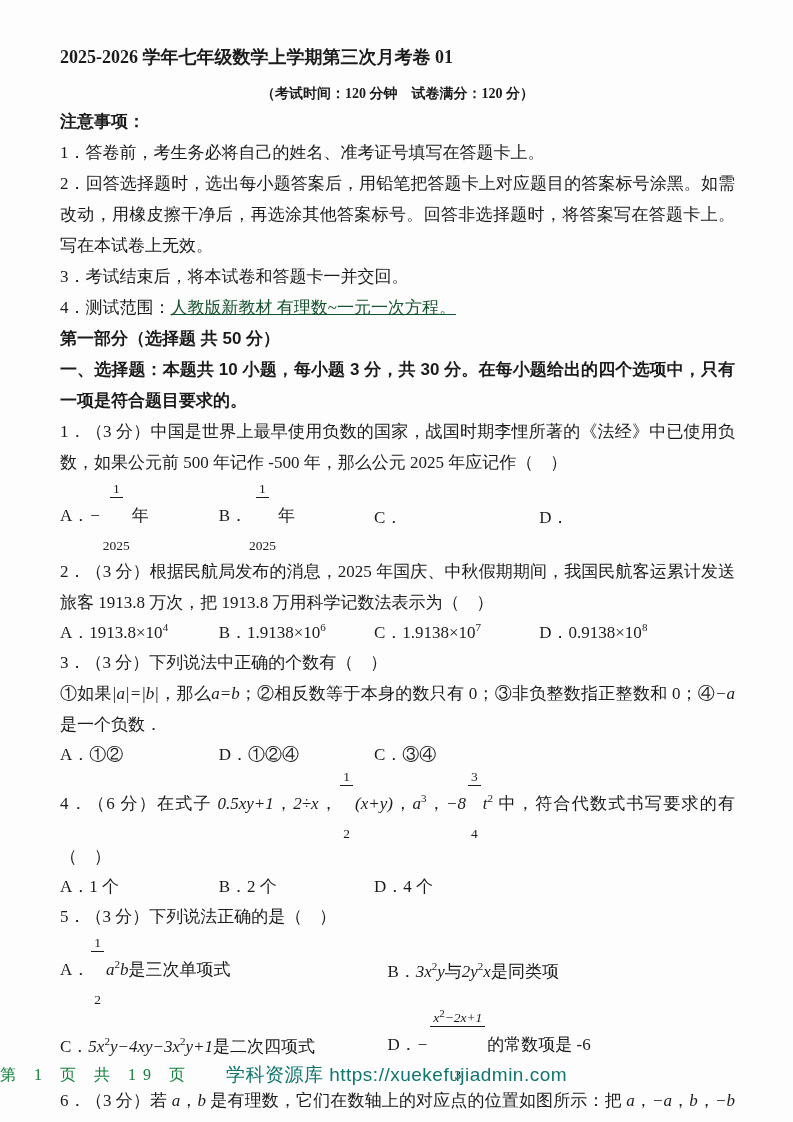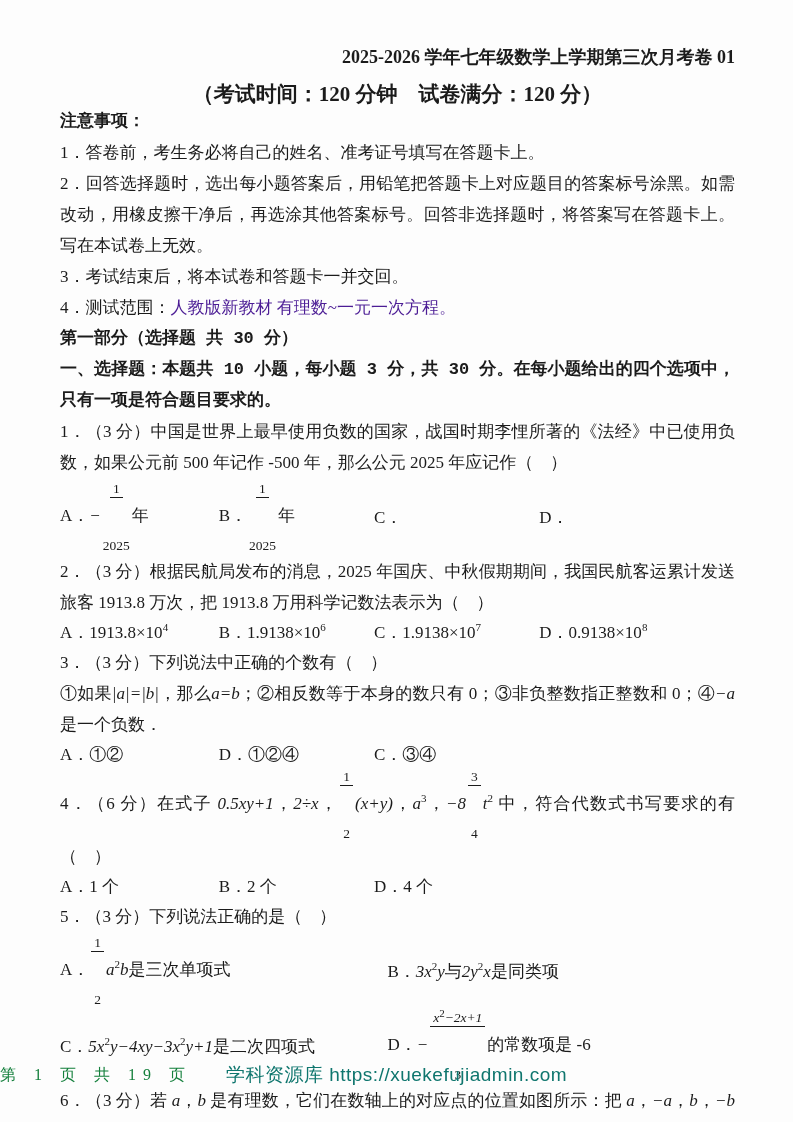--- a/index.html
+++ b/index.html
@@ -6,28 +6,28 @@
   body {
     width:793px; height:1122px;
     background:#fdfdfd;
     font-family:"Liberation Serif","DejaVu Serif",serif;
     color:#1b1b1b;
     position:relative;
     overflow:hidden;
   }
   .sheet { padding:40px 58px 0 60px; }
 
-  .title { text-align:right; font-size:18px; font-weight:700; margin:4px 0 0; line-height:26px; }
-  .subtitle { text-align:center; font-size:21px; font-weight:700; margin:12px 0 0; line-height:24px; }
+  .title { text-align:left; font-size:18px; font-weight:700; margin:4px 0 0; line-height:26px; }
+  .subtitle { text-align:center; font-size:14px; font-weight:700; margin:12px 0 0; line-height:24px; }
 
-  .hei { font-family:Liberation Mono, monospace; font-weight:700; }
+  .hei { font-family:Liberation Sans, sans-serif; font-weight:700; }
 
   p.line { font-size:17px; line-height:31px; margin:0; text-align:justify; }
   .notice-heading { margin-top:10px; font-size:17px; }
-  .red { color:#4c1d95; }
+  .red { color:#14532d;text-decoration:underline; }
 
   .part-heading { text-align:center; font-size:17.5px; margin-top:4px; line-height:30px; }
   .intro { margin-top:2px; }
 
   .question { margin-top:5px; }
 
   .opt-row { display:grid; font-size:17px; margin:3px 0 3px; align-items:center; }
   .cols4 { grid-template-columns:23.5% 23% 24.5% 29%; }
   .cols2 { grid-template-columns:48.5% 51.5%; }
   .opt { white-space:nowrap; }
@@ -62,21 +62,21 @@
 
   <div class="title">2025-2026 学年七年级数学上学期第三次月考卷 01</div>
   <div class="subtitle">（考试时间：120 分钟　试卷满分：120 分）</div>
 
   <p class="line hei notice-heading">注意事项：</p>
   <p class="line">1．答卷前，考生务必将自己的姓名、准考证号填写在答题卡上。</p>
   <p class="line">2．回答选择题时，选出每小题答案后，用铅笔把答题卡上对应题目的答案标号涂黑。如需改动，用橡皮擦干净后，再选涂其他答案标号。回答非选择题时，将答案写在答题卡上。写在本试卷上无效。</p>
   <p class="line">3．考试结束后，将本试卷和答题卡一并交回。</p>
   <p class="line"><span>4．测试范围：</span><span class="red">人教版新教材 有理数~一元一次方程。</span></p>
 
-  <p class="line hei part-heading">第一部分（选择题 共 30 分）</p>
+  <p class="line hei part-heading">第一部分（选择题 共 50 分）</p>
   <p class="line hei intro">一、选择题：本题共 10 小题，每小题 3 分，共 30 分。在每小题给出的四个选项中，只有一项是符合题目要求的。</p>
 
   <p class="line question">1．（3 分）中国是世界上最早使用负数的国家，战国时期李悝所著的《法经》中已使用负数，如果公元前 500 年记作 -500 年，那么公元 2025 年应记作（　）</p>
   <div class="opt-row cols4" style="min-height:44px;">
     <span class="opt"><span>A．</span><span class="math">−</span><span class="frac">
           <span class="fnum">1</span>
           <span class="fden">2025</span>
         </span><span>年</span></span>
     <span class="opt"><span>B．</span><span class="frac">
           <span class="fnum">1</span>

